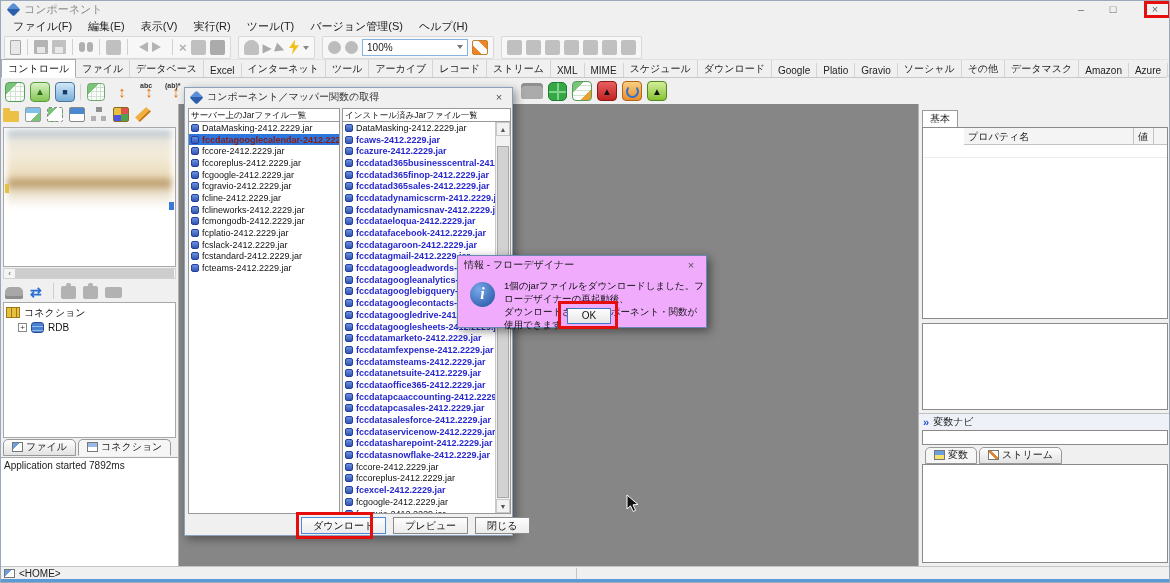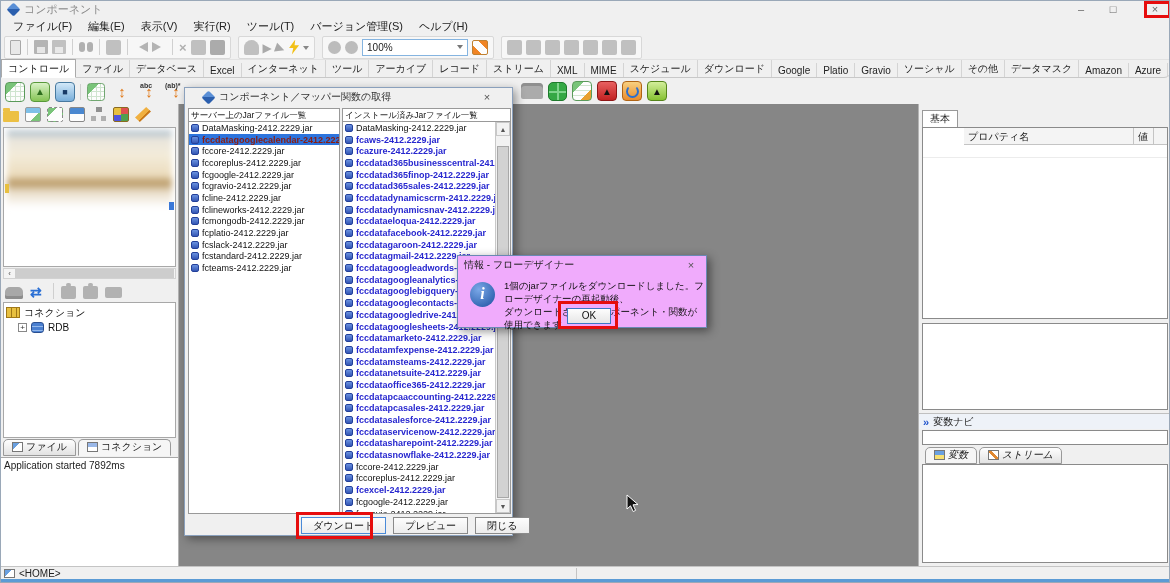--- a/index.html
+++ b/index.html
@@ -131,29 +131,29 @@
   .rp-th.c1 { width:170px; }
   .rp-th.c2 { flex:1; }
   .rp-th.c3 { width:13px; border-right:none; }
   .rp-row { height:13px; border-bottom:1px solid #ececec; }
   .rp-box2 { position:absolute; left:3px; top:219px; width:246px; height:87px; background:#fff; border:1px solid #8a8a8a; }
   .rp-varnav { position:absolute; left:0; top:309px; width:253px; height:16px; border-top:1px solid #c0c0c0; display:flex; align-items:center; gap:4px; padding-left:4px; font-size:10px; color:#222; background:#eef2f8; }
   .i-chev { color:#2255cc; font-weight:bold; font-size:11px; }
   .i-chev::before { content:"»"; }
   .rp-varinput { position:absolute; left:3px; top:326px; width:246px; height:15px; background:#fff; border:1px solid #8a8a8a; }
   .rp-tabs { position:absolute; left:6px; top:343px; display:flex; gap:2px; }
-  .rptab { display:flex; align-items:center; gap:3px; font-size:10px; color:#222; border:1px solid #999; border-radius:5px 5px 0 0; padding:1px 8px 2px; background:linear-gradient(#fefefe,#e2e2e2); height:17px;font-style:italic; }
+  .rptab { display:flex; align-items:center; gap:3px; font-size:10px; color:#222; border:1px solid #999; border-radius:5px 5px 0 0; padding:1px 8px 2px; background:linear-gradient(#fefefe,#e2e2e2); height:17px; }
   .rptab.active { background:#f6f6f6; }
   .tabico.var { background:#f8e070; border:1px solid #777; background-image:linear-gradient(#6aa0e0 0 4px,transparent 4px); }
   .tabico.stream { background:#fff; border:1px solid #777; background-image:linear-gradient(45deg,transparent 0 40%,#e08830 40% 60%,transparent 60%); }
   .rp-box3 { position:absolute; left:3px; top:360px; width:246px; height:99px; background:#fff; border:1px solid #8a8a8a; }
 
   
   .dialog { position:absolute; left:183px; top:86px; width:329px; height:449px; background:#f0f0f0; border:1px solid #8aa0bc; box-shadow:3px 3px 9px rgba(0,0,0,.4); z-index:10; }
-  .dlg-title { height:18px; display:flex; align-items:center; padding:0 16px; }
+  .dlg-title { height:18px; display:flex; align-items:center; padding:0 4px; }
   .dlg-title .app-ico { margin:0 5px 0 2px; }
   .dlg-title-text { font-size:10px; color:#333; flex:1; }
   .dlg-x { width:18px; text-align:center; font-size:11px; color:#555; }
   .col { position:absolute; top:20px; }
   .col1 { left:3px; width:152px; }
   .col2 { left:157px; width:169px; }
   .col-head { height:14px; border:1px solid #999; background:#fff; font-size:8.5px; line-height:13px; padding-left:2px; color:#111; white-space:nowrap; overflow:hidden; }
   .jarlist { position:relative; height:392px; border:1px solid #999; border-top:none; background:#fff; overflow:hidden; }
   .col2 .jarlist { padding-right:15px; }
   .jar-item { display:flex; align-items:center; gap:3px; height:11.7px; font-size:9px; padding-left:2px; white-space:nowrap; overflow:hidden; color:#111; }

